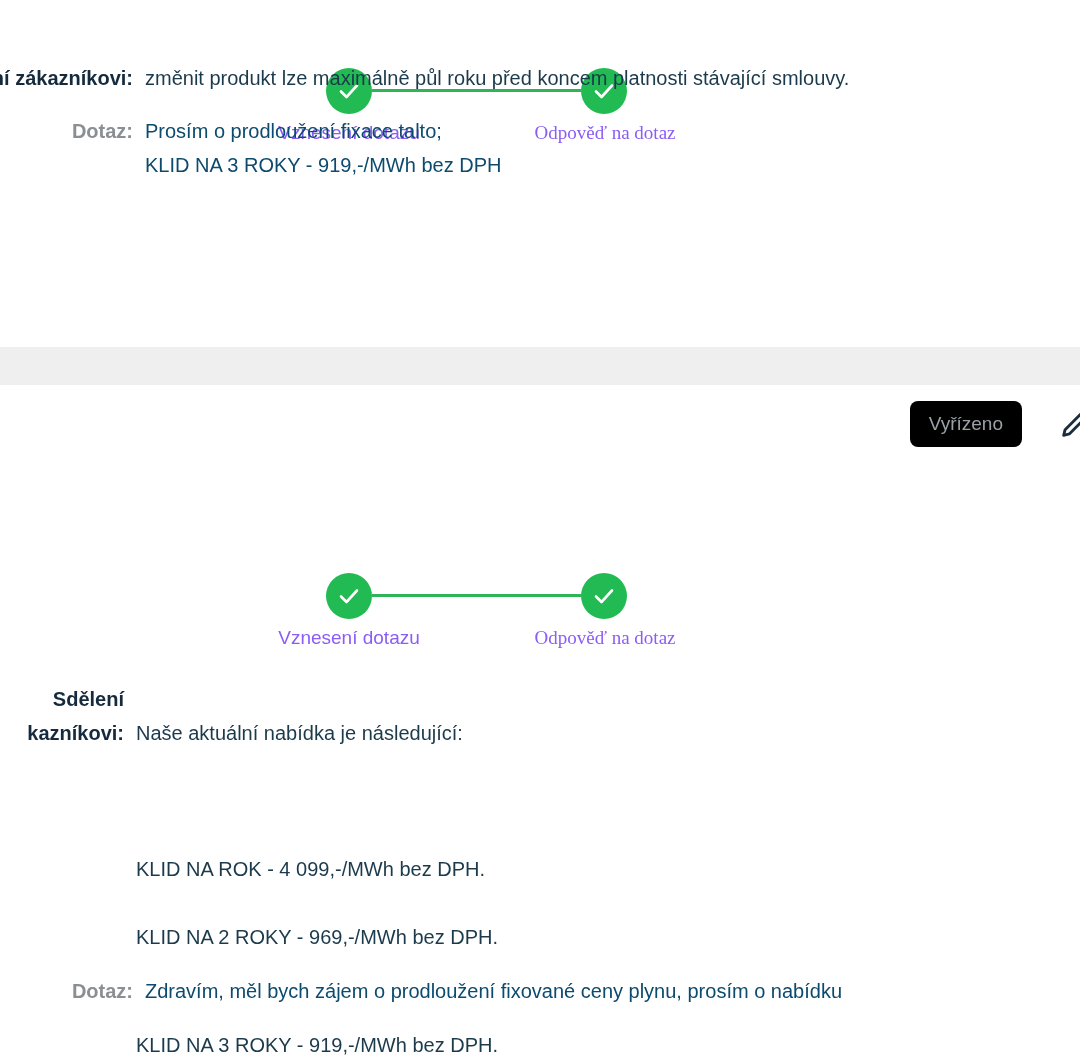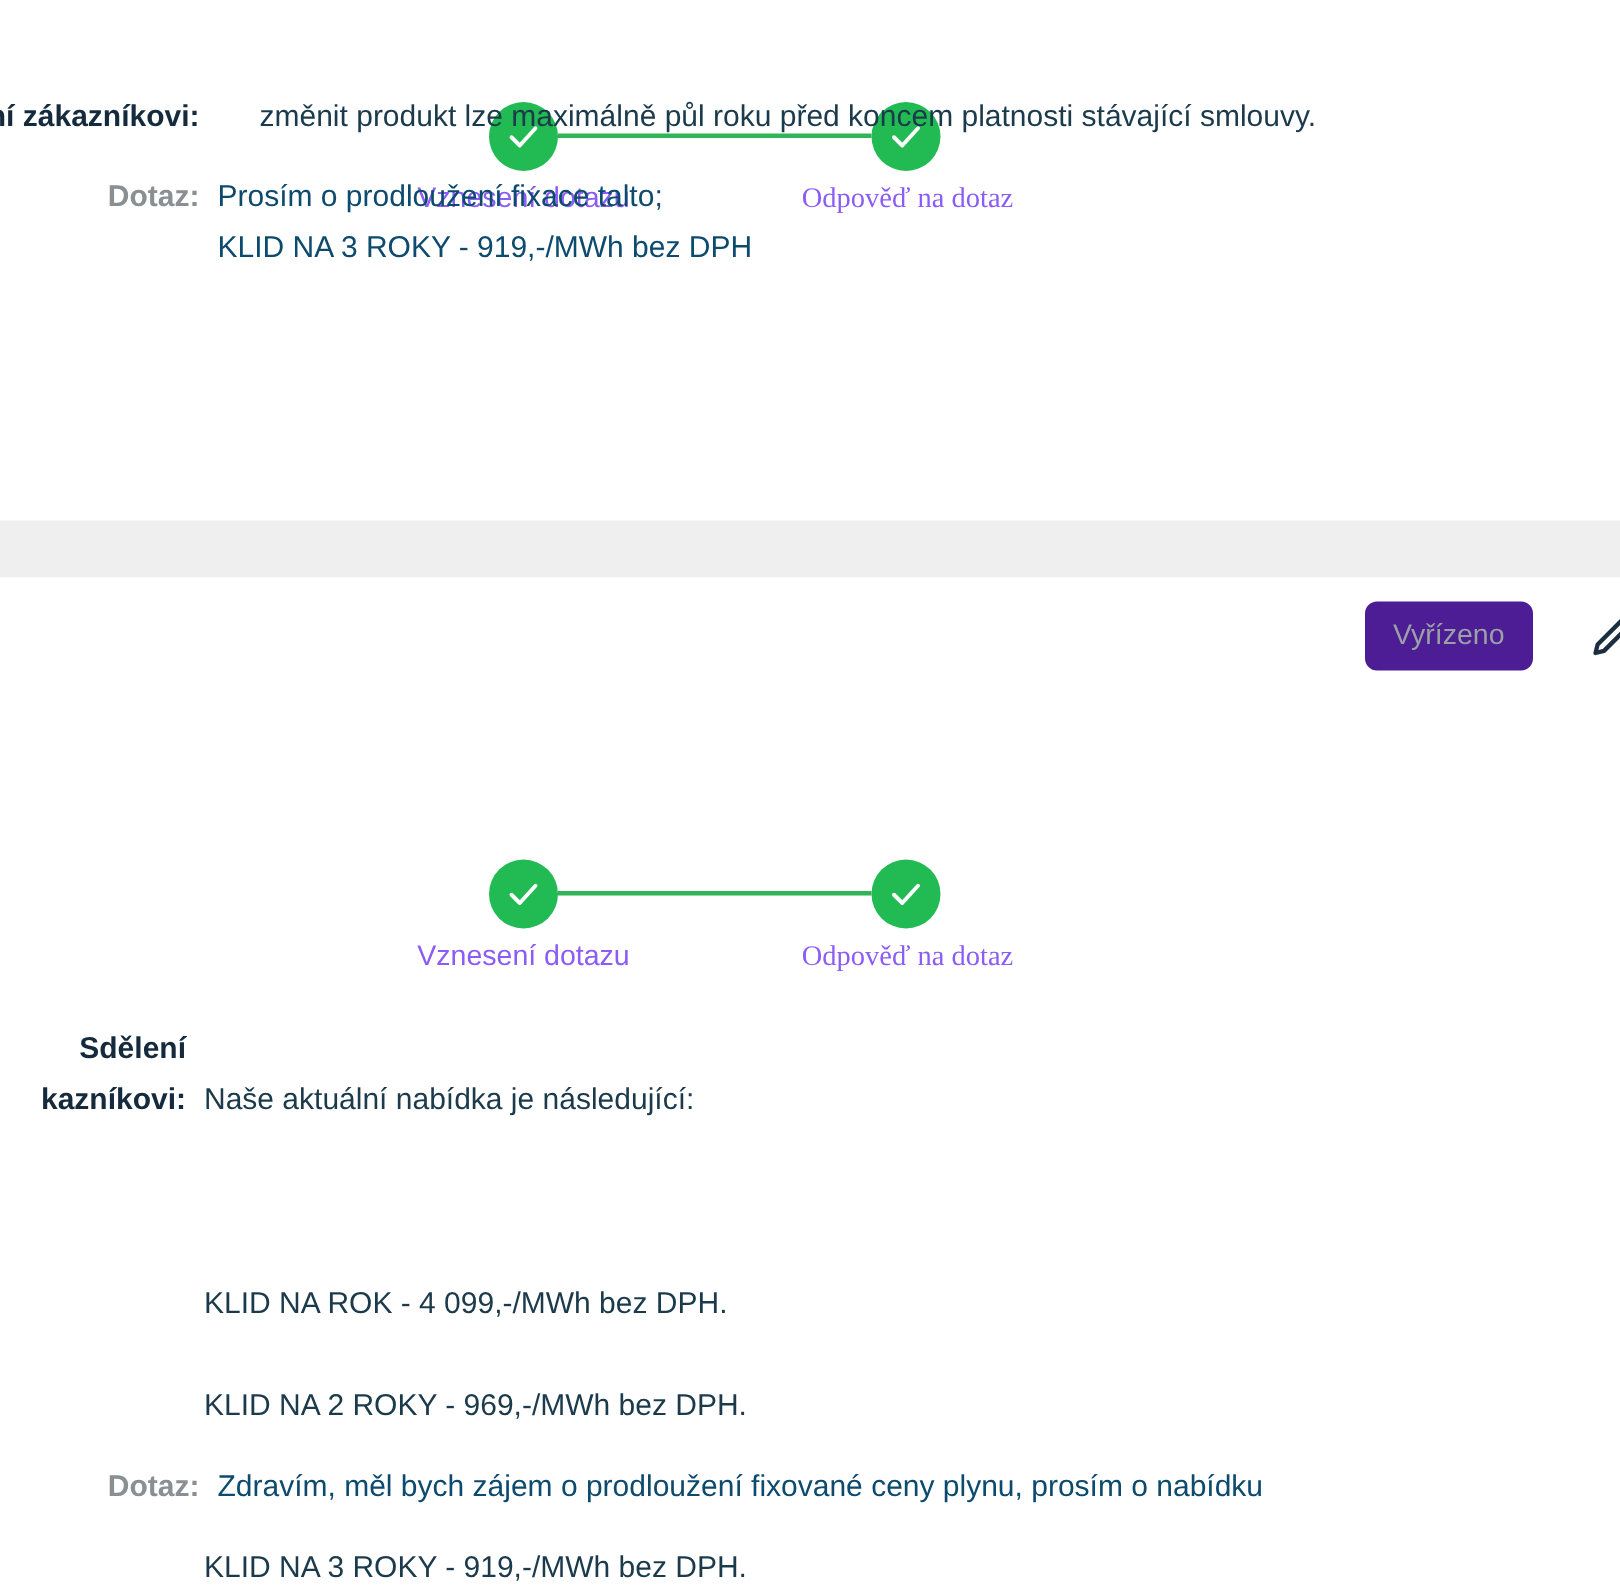--- a/index.html
+++ b/index.html
@@ -61,21 +61,21 @@
     white-space: pre-line;
   }
 
   .status-badge {
     position: absolute;
     right: 58px;
     top: 16px;
     min-width: 108px;
     padding: 11px 19px;
     border-radius: 8px;
-    background: #4c1d95;
+    background: #000000;
     color: #9aa0a6;
     font-size: 19px;
     text-align: left;
     line-height: 24px;
     box-sizing: border-box;
   }
 
   .edit-icon {
     position: absolute;
     right: -12px;
@@ -156,21 +156,21 @@
     line-height: 34px;
     color: #1b3a4b;
     white-space: pre-line;
     padding-right: 30px;
   }
   .row-value.muted { color: #0c4a6e; }
 
   
   .c1-reply  { top: 181px; }
   .c1-reply .row-label { transform: translateX(-25px); }
-  .c1-reply .row-value { transform: translateX(-25px); margin-left: 28px; }
+  .c1-reply .row-value { transform: translateX(-25px); }
 
   .c1-query  { top: 234px; }
   .c1-query .row-label { transform: translateX(-25px); }
   .c1-query .row-value { transform: translateX(-25px); }
 
   
   .c2-reply  { top: 297px; }
   .c2-reply .row-label { width: 158px; flex: 0 0 158px; transform: translateX(-22px); line-height: 34px; }
   .c2-reply .row-value { transform: translateX(-22px); }
 

